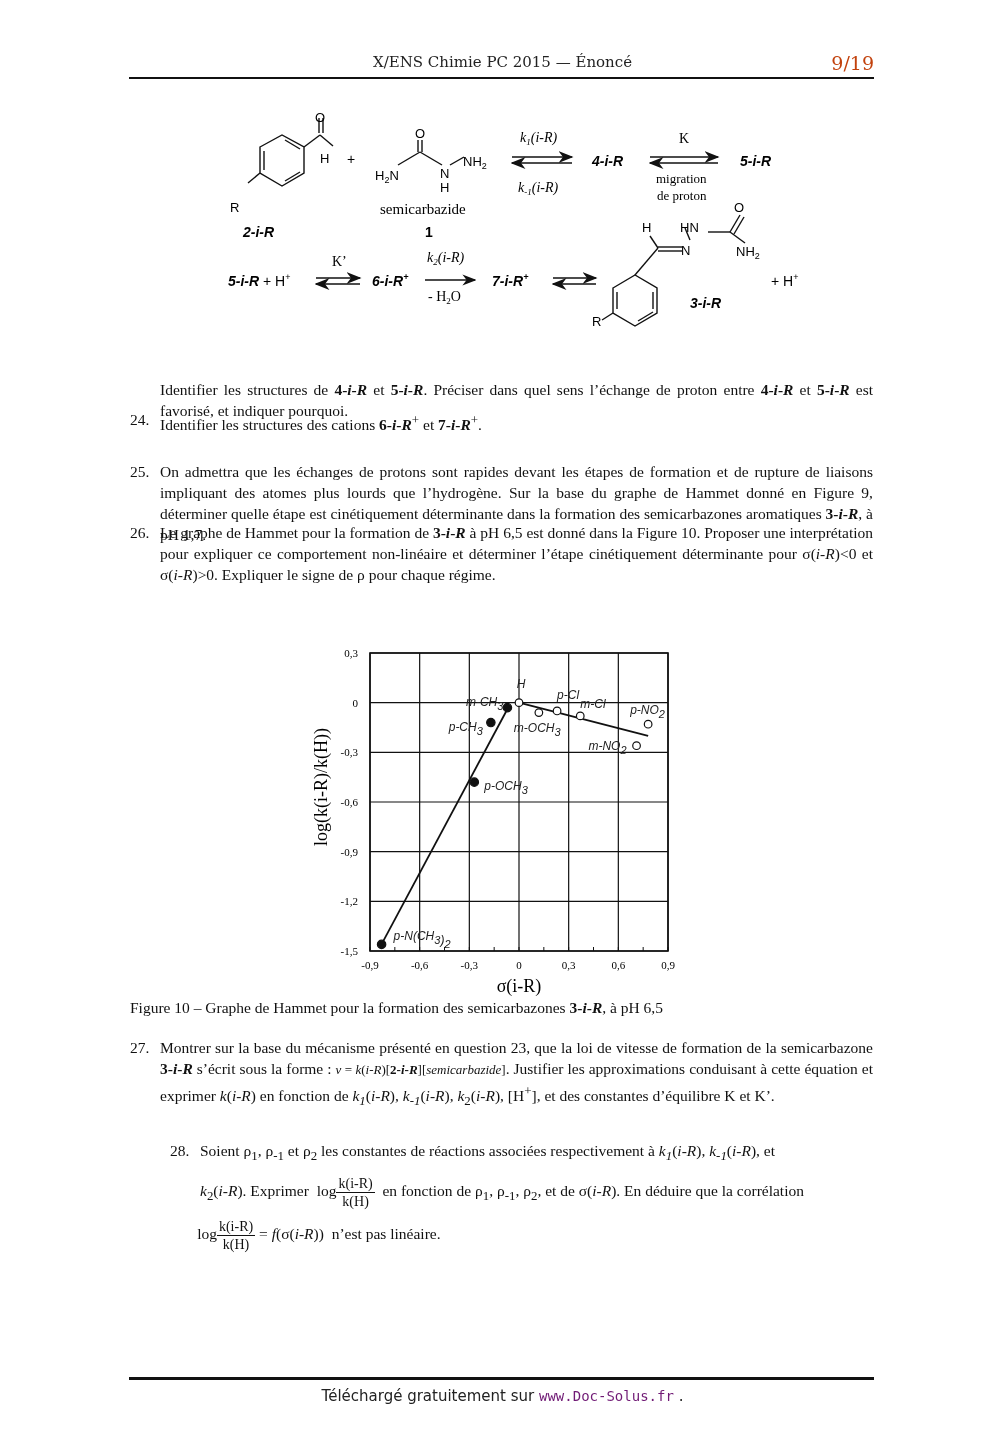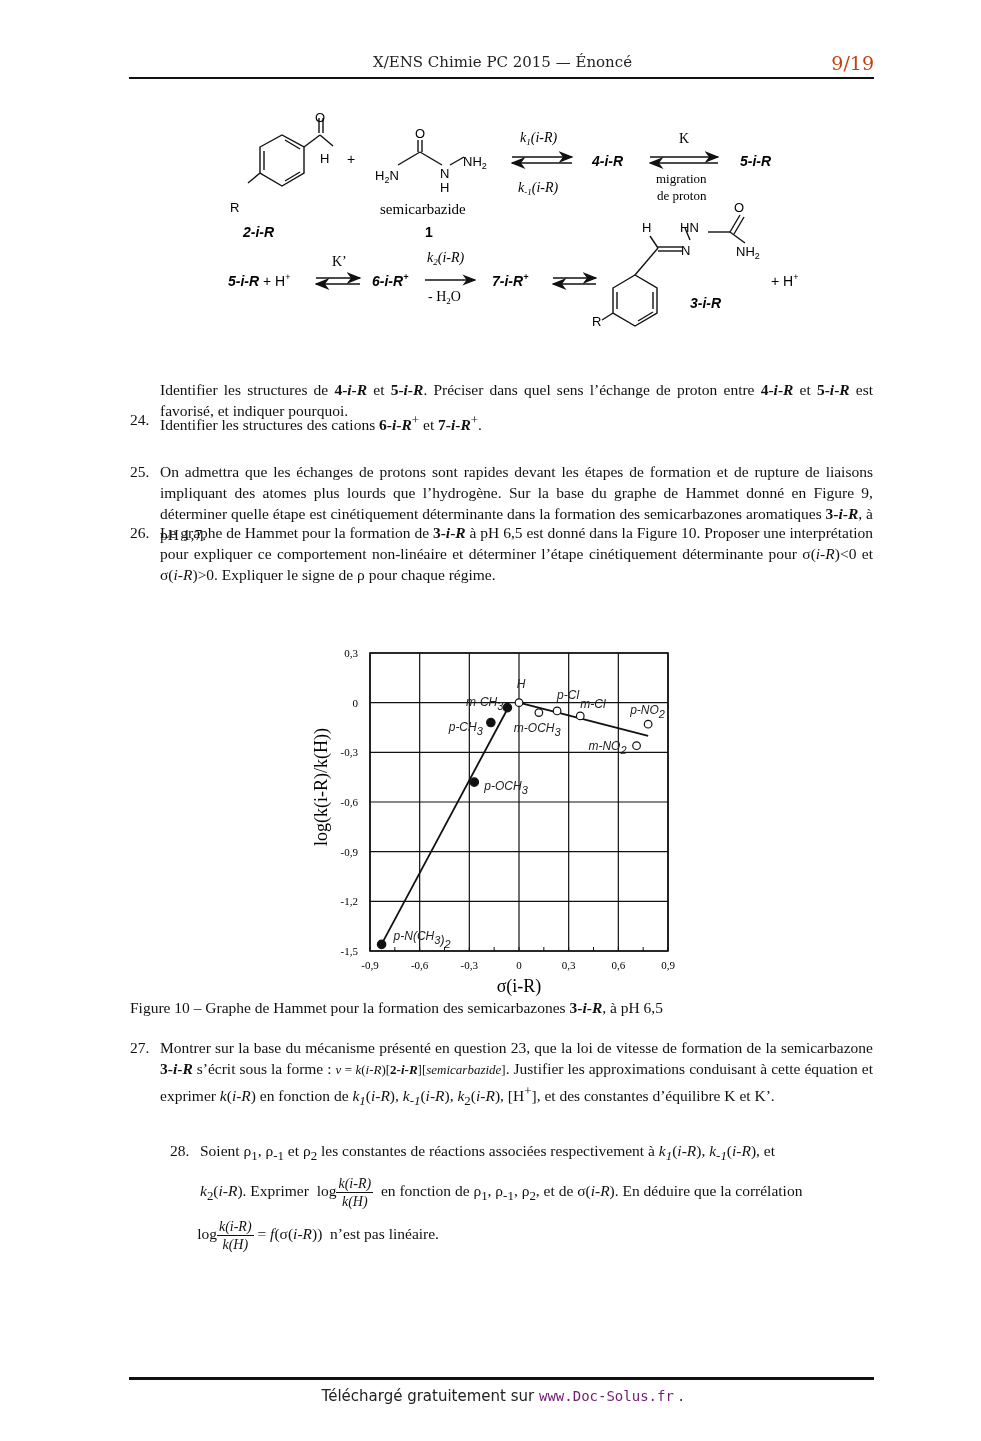--- a/index.html
+++ b/index.html
@@ -8,21 +8,21 @@
   .hdr-title{left:0;width:1005px;top:53px;text-align:center;font-family:"DejaVu Serif",serif;font-size:15px;color:#222;}
   .hdr-page{right:107px;top:52px;font-family:"DejaVu Serif",serif;font-size:19px;color:#c2410c;}
   .hr{left:129px;width:745px;background:#111;}
   .para{font-size:15.5px;line-height:21px;text-align:justify;}
   .q{left:130px;width:743px;}
   .q .num{position:absolute;left:0;top:0;font-weight:normal;}
   .q .body{margin-left:30px;}
   .caption{left:130px;width:760px;text-align:left;font-size:15.5px;}
   .footer{left:0;width:1005px;top:1387px;text-align:center;font-family:"DejaVu Sans",sans-serif;font-size:15px;color:#222;}
   .footer .link{font-family:"DejaVu Sans Mono",monospace;color:#701a75;font-size:14px;}
-  .frac{display:inline-block;vertical-align:middle;text-align:center;font-style:italic;font-size:14px;line-height:17px;}
+  .frac{display:inline-block;vertical-align:middle;text-align:center;font-size:14px;line-height:17px;}
   .frac .n{display:block;border-bottom:1px solid #111;padding:0 2px;}
   .frac .d{display:block;padding:0 2px;}
   svg text{font-family:"Liberation Sans",sans-serif;}
 </style>
 </head>
 <body>
 
 <div class="abs hdr-title">X/ENS Chimie PC 2015 — Énoncé</div>
 <div class="abs hdr-page">9/19</div>
 <div class="abs hr" style="top:77px;height:2px;"></div>

